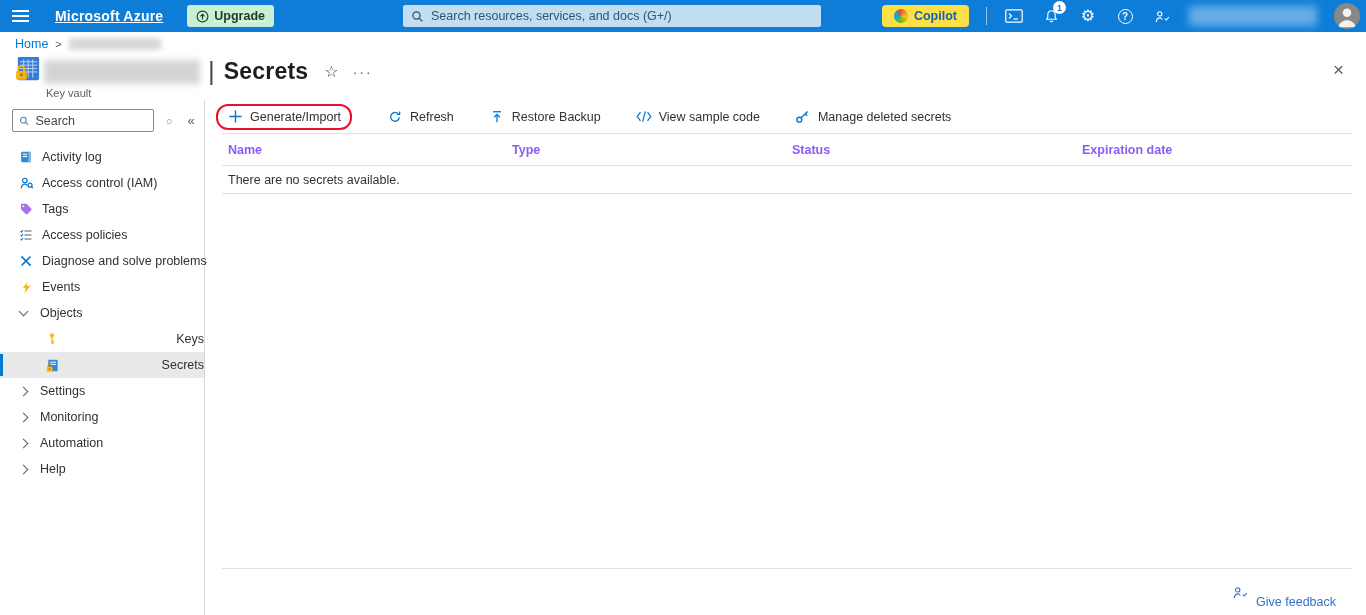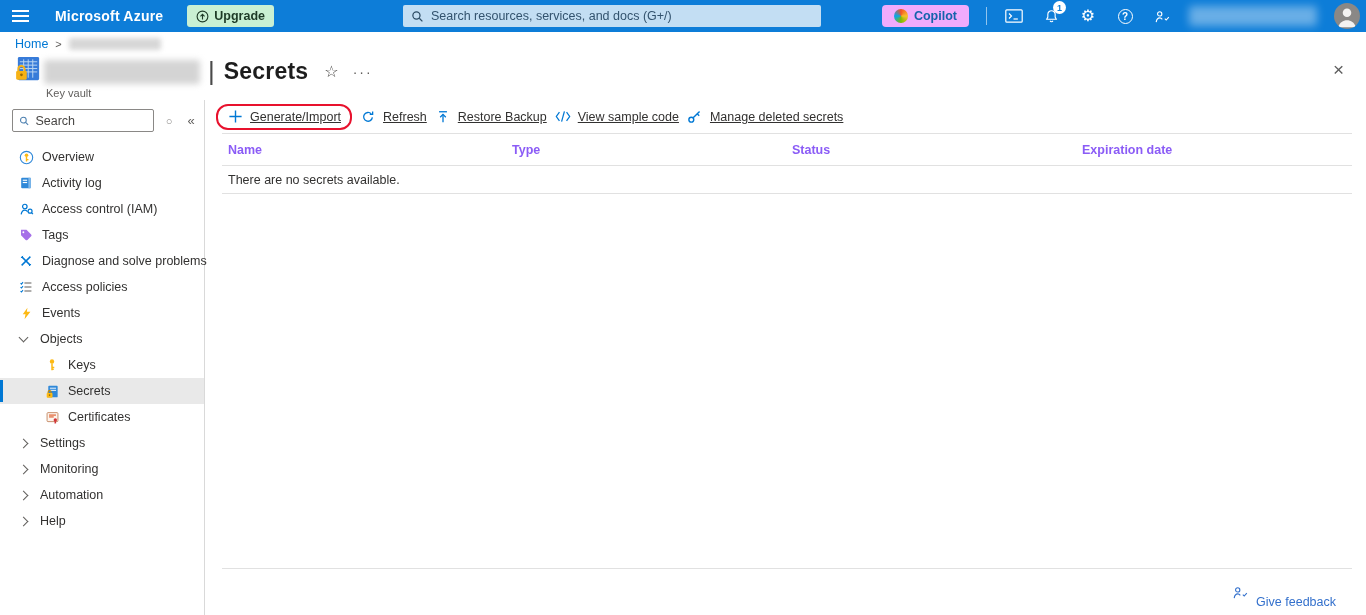--- a/index.html
+++ b/index.html
@@ -1,35 +1,35 @@
 <!DOCTYPE html>
 <html style="--topbar-bg: #0d7dd8; --accent: #0078d4; --annotation-red: #e8112d; --upgrade-bg: #c9f0d3; --search-bg: #c3def3; --selected-bg: #e9e9e9; --link-blue: #3370cc; --text-primary: #323130; --text-secondary: #605e5c; --divider: #e1e1e1;"><head>
 <meta charset="utf-8">
 <style>
   * { margin:0; padding:0; box-sizing:border-box; }
   html,body { width:1366px; height:615px; overflow:hidden; background:#fff;
     font-family:"Liberation Sans", sans-serif; color:var(--text-primary,#323130); }
 
   
   .topbar { position:relative; height:32px; background:var(--topbar-bg,#0d7dd8);
-    display:flex; align-items:center; padding:0 12px; color:#fff; }
+    display:flex; align-items:center; padding:0 12px; color:#fff;text-decoration:underline; }
   .hamburger { width:17px; display:flex; flex-direction:column; gap:3px; cursor:pointer; margin-right:26px; }
   .hamburger i { display:block; height:2px; background:#fff; }
   .brand { font-size:14px; font-weight:bold; letter-spacing:.2px; margin-right:24px; white-space:nowrap; }
   .upgrade { display:flex; align-items:center; gap:5px; background:var(--upgrade-bg,#c9f0d3);
     color:#1d3a26; font-size:12.5px; font-weight:600; border:none; border-radius:3px;
     padding:3px 9px; height:22px; cursor:pointer; }
   .tb-search { position:absolute; left:403px; top:5px; width:418px; height:22px;
     background:var(--search-bg,#c3def3); border-radius:2px; display:flex; align-items:center;
     padding:0 8px; gap:7px; }
   .tb-search input { flex:1; border:none; outline:none; background:transparent;
     font-size:12.5px; color:#0f766e; font-family:inherit; }
   .tb-search input::placeholder { color:#33536e; opacity:1; }
   .tb-right { position:absolute; right:6px; top:0; height:32px; display:flex; align-items:center; gap:17px; }
-  .copilot { display:flex; align-items:center; gap:6px; background:#f0abfc; color:#1463ac;
+  .copilot { display:flex; align-items:center; gap:6px; background:#fde047; color:#1463ac;
     font-size:12.5px; font-weight:600; border:none; border-radius:4px; padding:3px 12px; height:22px; cursor:pointer; }
   .copilot-logo { width:14px; height:14px; border-radius:50%;
     background:conic-gradient(#f35325,#f8c02c,#7fba00,#05a6f0,#f35325); }
   .tb-divider { width:1px; height:18px; background:rgba(255,255,255,.55); }
   .tb-icon { position:relative; display:flex; align-items:center; justify-content:center;
     width:20px; height:22px; cursor:pointer; color:#fff; }
   .gear-glyph { font-size:16px; line-height:1; }
   .help-circle { width:15px; height:15px; border:1.3px solid #fff; border-radius:50%;
     font-size:10px; font-weight:bold; display:flex; align-items:center; justify-content:center; }
   .badge { position:absolute; top:-4px; right:-5px; min-width:13px; height:13px; background:#fff;
@@ -65,35 +65,35 @@
   .sidebar { width:205px; border-right:1px solid #d9d9d9; padding-top:9px; flex-shrink:0; }
   .side-search-row { display:flex; align-items:center; margin:0 6px 12px 12px; gap:8px; }
   .side-search { flex:1; display:flex; align-items:center; gap:6px; border:1px solid #8a8886;
     border-radius:2px; height:23px; padding:0 6px; }
   .side-search input { width:100%; border:none; outline:none; font-size:12.5px; color:#323130; font-family:inherit; }
   .side-search input::placeholder { color:#484644; opacity:1; }
   .side-mini { color:#8a8886; font-size:11px; cursor:pointer; width:14px; text-align:center; }
   .collapse-icon { font-size:13px; color:#605e5c; }
   .side-item { position:relative; display:flex; align-items:center; height:26px; padding-left:18px;
     font-size:12.5px; cursor:pointer; }
-  .side-item.child { padding-left:44px; }
+  .side-item.child { padding-left:44px;justify-content:space-between; }
   .side-item.selected { background:var(--selected-bg,#e9e9e9); }
   .side-item.selected::before { content:""; position:absolute; left:0; top:2px; bottom:2px; width:3px;
     background:var(--accent,#0078d4); }
   .s-icon { width:16px; height:16px; display:flex; align-items:center; justify-content:center; flex-shrink:0; }
   .s-label { margin-left:8px; white-space:nowrap; }
   .chev { width:7px; height:7px; border-right:1.4px solid #605e5c; border-bottom:1.4px solid #605e5c;
     display:inline-block; flex-shrink:0; margin-right:4px; }
   .chev.right { transform:rotate(-45deg); margin-left:2px; }
   .chev.down { transform:rotate(45deg); margin-top:-3px; margin-left:2px; }
   .side-item.group .s-label { margin-left:9px; }
 
   
   .content { flex:1; display:flex; flex-direction:column; padding:0 14px 0 17px; }
-  .toolbar { height:33px; display:flex; align-items:center; gap:8px;text-decoration:underline; }
+  .toolbar { height:33px; display:flex; align-items:center; gap:35px; }
   .tb-btn { display:flex; align-items:center; gap:7px; background:none; border:none; font-size:12.5px;
     color:#323130; cursor:pointer; font-family:inherit; white-space:nowrap; }
   .annotation-box { border:2.5px solid var(--annotation-red,#e8112d); border-radius:12px;
     padding:3px 9px; margin-left:-6px; display:flex; align-items:center; }
   .divider { height:1px; background:var(--divider,#e1e1e1); }
   .table-header { display:grid; grid-template-columns:284px 280px 290px 1fr; height:31px;
     align-items:center; padding-left:6px; }
   .th { font-size:12.5px; font-weight:600; color:#8b5cf6; }
   .empty-row { height:27px; display:flex; align-items:center; padding-left:6px; font-size:12.5px; color:#323130; }
   .spacer { flex:1; }
@@ -208,30 +208,20 @@
             <path d="M10.2 10.2 14 14"></path>
           </svg>
         <input placeholder="Search" style="">
       </div>
       <span class="side-mini">○</span>
       <span class="side-mini collapse-icon">«</span>
     </div>
     <nav>
         <div class="side-item">
           <span class="s-icon">
-            <svg viewBox="0 0 16 16" width="15" height="15">
-              <circle cx="8" cy="8" r="6.6" fill="none" stroke="#2f88d8" stroke-width="1.2"></circle>
-              <circle cx="8" cy="5.6" r="1.9" fill="#fdb913"></circle>
-              <path d="M8 7.3V12.3M8 10.3h2.1" stroke="#fdb913" stroke-width="1.5" fill="none"></path>
-            </svg>
-          </span>
-          <span class="s-label">Overview</span>
-        </div>
-        <div class="side-item">
-          <span class="s-icon">
             <svg viewBox="0 0 16 16" width="14" height="14">
               <rect x="2.5" y="2" width="11" height="12" rx="1.2" fill="#2f88d8"></rect>
               <rect x="10.7" y="2" width="2.8" height="12" fill="#7fb8ea"></rect>
               <rect x="4.3" y="4.2" width="5" height="1.3" fill="#fff"></rect>
               <rect x="4.3" y="6.8" width="5" height="1.3" fill="#fff"></rect>
             </svg>
           </span>
           <span class="s-label">Activity log</span>
         </div>
         <div class="side-item">
@@ -249,37 +239,37 @@
           <span class="s-icon">
             <svg viewBox="0 0 16 16" width="14" height="14">
               <path d="M8.6 2 13.9 7.3a1.4 1.4 0 0 1 0 2L9.6 13.6a1.4 1.4 0 0 1-2 0L2.3 8.3V2z" fill="#a670e8"></path>
               <circle cx="5" cy="4.8" r="1.1" fill="#fff"></circle>
             </svg>
           </span>
           <span class="s-label">Tags</span>
         </div>
         <div class="side-item">
           <span class="s-icon">
+            <svg viewBox="0 0 16 16" width="14" height="14" fill="none">
+              <path d="M6.2 3.5h8M6.2 8h8M6.2 12.5h8" stroke="#605e5c" stroke-width="1.2"></path>
+              <path d="M1.8 3.7l1 1L4.6 2.5M1.8 8.2l1 1L4.6 7M1.8 12.7l1 1 1.8-2.2" stroke="#0078d4" stroke-width="1.2"></path>
+            </svg>
+          </span>
+          <span class="s-label">Access policies</span>
+        </div>
+        <div class="side-item">
+          <span class="s-icon">
             <svg viewBox="0 0 16 16" width="14" height="14" fill="none" stroke="#0078d4" stroke-width="1.7">
               <path d="M3 3l10 10"></path>
               <path d="M13 3 3 13"></path>
               <path d="M2.2 4.6 4.6 2.2" stroke-width="1.1"></path>
               <path d="M11.4 13.8l2.4-2.4" stroke-width="1.1"></path>
             </svg>
           </span>
           <span class="s-label">Diagnose and solve problems</span>
-        </div>
-        <div class="side-item">
-          <span class="s-icon">
-            <svg viewBox="0 0 16 16" width="14" height="14" fill="none">
-              <path d="M6.2 3.5h8M6.2 8h8M6.2 12.5h8" stroke="#605e5c" stroke-width="1.2"></path>
-              <path d="M1.8 3.7l1 1L4.6 2.5M1.8 8.2l1 1L4.6 7M1.8 12.7l1 1 1.8-2.2" stroke="#0078d4" stroke-width="1.2"></path>
-            </svg>
-          </span>
-          <span class="s-label">Access policies</span>
         </div>
         <div class="side-item">
           <span class="s-icon">
             <svg viewBox="0 0 16 16" width="13" height="15">
               <path d="M9.2 1 3.4 8.8h3.4L5.6 15 12.8 5.9H8.4z" fill="#fdb913"></path>
             </svg>
           </span>
           <span class="s-label">Events</span>
         </div>
         <div class="side-item group">
@@ -300,31 +290,20 @@
             <svg viewBox="0 0 16 16" width="15" height="15">
               <rect x="3.5" y="1.8" width="10" height="12.4" rx="1" fill="#2f88d8"></rect>
               <rect x="5.2" y="3.9" width="6.6" height="1.2" fill="#dcebf9"></rect>
               <rect x="5.2" y="6.2" width="6.6" height="1.2" fill="#dcebf9"></rect>
               <path d="M3.3 9.8V8.7a1.6 1.6 0 0 1 3.2 0v1.1" fill="none" stroke="#c78a00" stroke-width="1.2"></path>
               <rect x="1.8" y="9.6" width="6.2" height="5" rx=".9" fill="#fdb913"></rect>
               <circle cx="4.9" cy="11.8" r=".9" fill="#9a6a00"></circle>
             </svg>
           </span>
           <span class="s-label">Secrets</span>
-        </div>
-        <div class="side-item child">
-          <span class="s-icon">
-            <svg viewBox="0 0 16 16" width="15" height="15">
-              <rect x="2.2" y="2.8" width="11.6" height="9.6" rx="1" fill="#fdf4ec" stroke="#c48a64" stroke-width="1"></rect>
-              <path d="M4.3 5.4h7.4M4.3 7.4h5" stroke="#d83b01" stroke-width="1"></path>
-              <circle cx="11" cy="10.6" r="1.8" fill="#d13438"></circle>
-              <path d="M10.2 12.1v2.6l.8-.7.8.7v-2.6z" fill="#d13438"></path>
-            </svg>
-          </span>
-          <span class="s-label">Certificates</span>
         </div>
         <div class="side-item group">
           <span class="chev right"></span>
           <span class="s-label">Settings</span>
         </div>
         <div class="side-item group">
           <span class="chev right"></span>
           <span class="s-label">Monitoring</span>
         </div>
         <div class="side-item group">

